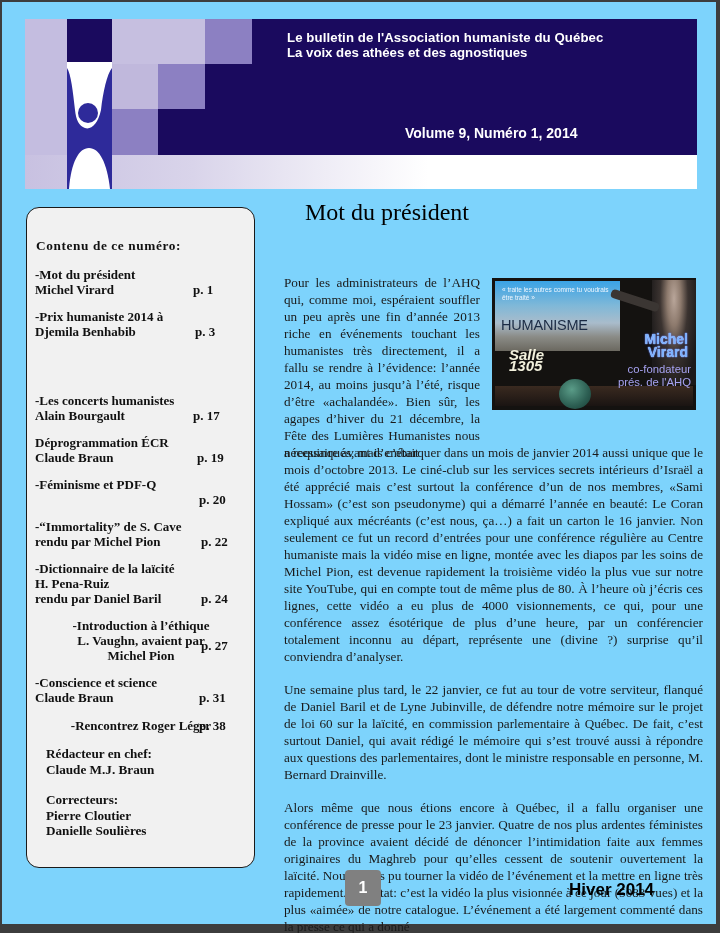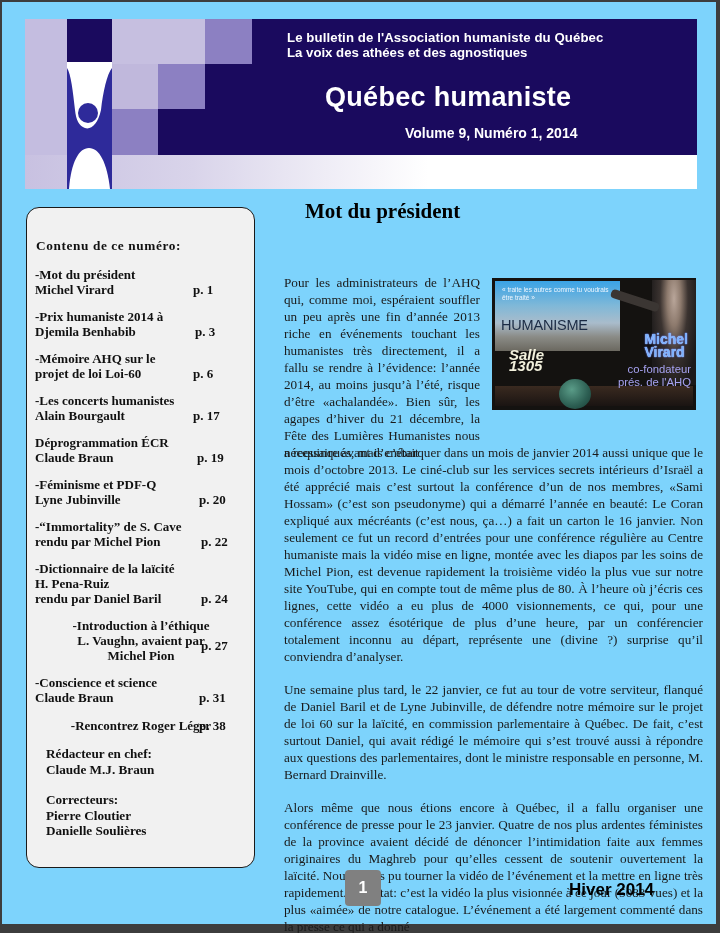--- a/index.html
+++ b/index.html
@@ -59,42 +59,42 @@
     position: absolute; left: 9px; top: 30px; font-size: 13.3px; font-weight: bold;
     letter-spacing: 0.6px; color: #111;
   }
   .toc-item { position: absolute; left: 8px; width: 212px; font-size: 13px; font-weight: bold; color: #111; line-height: 15px; }
   .toc-line { display: block; white-space: nowrap; }
   .toc-page { position: absolute; white-space: nowrap; }
   .toc-credit { position: absolute; left: 19px; font-size: 13.2px; font-weight: bold; color: #111; line-height: 15.5px; }
 
   
   .art-title {
-    position: absolute; left: 303px; top: 197px; font-size: 21px; font-weight: bold; color: #000;
+    position: absolute; left: 303px; top: 197px; font-size: 24px; font-weight: normal; color: #000;
     white-space: nowrap;
   }
   .photo {
     position: absolute; left: 490px; top: 276px; width: 204px; height: 132px;
     background: #141210; overflow: hidden;
   }
   .screen {
     position: absolute; left: 3px; top: 3px; width: 125px; height: 70px;
     background: linear-gradient(to bottom, #3aa3e6 0%, #7fb8d8 35%, #a9bccb 60%, #8a8b86 80%, #6b6860 100%);
   }
   .scr-quote { position: absolute; left: 7px; top: 5px; width: 118px; font-family: "Liberation Sans", sans-serif; font-size: 6.5px; color: #eef6ff; line-height: 8px; }
   .scr-hum { position: absolute; left: 6px; top: 36px; font-family: "Liberation Sans", sans-serif; font-size: 14.5px; color: #1b2b44; letter-spacing: -0.2px; }
   .scr-salle { position: absolute; left: 14px; top: 68px; font-family: "Liberation Sans", sans-serif; font-style: italic; font-size: 15px; color: #f2f0dc; line-height: 11px; font-weight: bold; }
   .ph-person {
     position: absolute; left: 160px; top: 2px; width: 44px; height: 105px;
     background: radial-gradient(ellipse at 50% 18%, #b9a69a 0%, #8d7a6d 22%, #3b3330 45%, #1c1a1a 80%);
   }
   .ph-arm { position: absolute; left: 118px; top: 18px; width: 50px; height: 9px; background: #3b3633; transform: rotate(18deg); border-radius: 4px; }
   .ph-globe { position: absolute; left: 67px; top: 101px; width: 32px; height: 30px; border-radius: 50%; background: radial-gradient(circle at 40% 35%, #5a9c88 0%, #2c5e52 60%, #173b33 100%); }
   .ph-table { position: absolute; left: 3px; top: 108px; width: 198px; height: 20px; background: linear-gradient(to bottom, #3a2a20, #1a1412); }
-  .ph-name { position: absolute; right: 8px; top: 55px; font-family: "Liberation Sans", sans-serif; font-weight: bold; font-size: 14px; line-height: 13px; color: #7ab0ff; text-shadow: 0 0 1px #fff, 0 0 2px #3050ff; }
+  .ph-name { position: absolute; right: 8px; top: 55px; text-align: right; font-family: "Liberation Sans", sans-serif; font-weight: bold; font-size: 14px; line-height: 13px; color: #7ab0ff; text-shadow: 0 0 1px #fff, 0 0 2px #3050ff; }
   .ph-role { position: absolute; right: 5px; top: 85px; text-align: right; font-family: "Liberation Sans", sans-serif; font-size: 11.3px; line-height: 13px; color: #a6a2f0; }
 
   .body-text { font-size: 13.2px; color: #1a1a1a; line-height: 17px; text-align: justify; font-family: Liberation Serif, serif; }
   .col-narrow { position: absolute; left: 282px; top: 272px; width: 196px; }
   .col-wide { position: absolute; left: 282px; top: 442px; width: 419px; }
   .para { margin: 0; }
   .para + .para { margin-top: 16px; }
 
   
   .page-num {
@@ -128,55 +128,48 @@
       <div class="logo-top"></div>
       <svg width="45" height="127" viewBox="0 0 45 127" style="position:absolute; left:0; top:43px;">
         <path d="M0,0 L45,0 L45,6 C40,12 36,30 34,48 C31,62 24,68 18,66 C12,64 9,58 8,48 C6,30 4,12 0,6 Z" fill="#ffffff"></path>
         <circle cx="21" cy="51" r="10" fill="#2e2a9a"></circle>
         <path d="M2,127 C4,100 12,86 22,86 C32,86 40,100 43,127 Z" fill="#ffffff"></path>
       </svg>
     </div>
 
     <div class="hdr-line1">Le bulletin de l'Association humaniste du Québec</div>
     <div class="hdr-line2">La voix des athées et des agnostiques</div>
-    <div class="hdr-title">Québec humaniste</div>
     <div class="hdr-vol">Volume 9, Numéro 1, 2014</div>
   </div>
 
   <div class="toc">
     <div class="toc-title">Contenu de ce numéro:</div>
 
     <div class="toc-item" style="top:59px;">
       <span class="toc-line">-Mot du président</span>
       <span class="toc-line">Michel Virard</span>
       <span class="toc-page" style="left:158px; top:15px;">p. 1</span>
     </div>
     <div class="toc-item" style="top:101px;">
       <span class="toc-line">-Prix humaniste 2014 à</span>
       <span class="toc-line">Djemila Benhabib</span>
       <span class="toc-page" style="left:160px; top:15px;">p. 3</span>
     </div>
-    <div class="toc-item" style="top:143px;">
-      <span class="toc-line">-Mémoire AHQ sur le</span>
-      <span class="toc-line">projet de loi Loi-60</span>
-      <span class="toc-page" style="left:158px; top:15px;">p. 6</span>
-    </div>
     <div class="toc-item" style="top:185px;">
       <span class="toc-line">-Les concerts humanistes</span>
       <span class="toc-line">Alain Bourgault</span>
       <span class="toc-page" style="left:158px; top:15px;">p. 17</span>
     </div>
     <div class="toc-item" style="top:227px;">
       <span class="toc-line">Déprogrammation ÉCR</span>
       <span class="toc-line">Claude Braun</span>
       <span class="toc-page" style="left:162px; top:15px;">p. 19</span>
     </div>
     <div class="toc-item" style="top:269px;">
       <span class="toc-line">-Féminisme et PDF-Q</span>
-      <span class="toc-line">Lyne Jubinville</span>
       <span class="toc-page" style="left:164px; top:15px;">p. 20</span>
     </div>
     <div class="toc-item" style="top:311px;">
       <span class="toc-line">-“Immortality” de S. Cave</span>
       <span class="toc-line">rendu par Michel Pion</span>
       <span class="toc-page" style="left:166px; top:15px;">p. 22</span>
     </div>
     <div class="toc-item" style="top:353px;">
       <span class="toc-line">-Dictionnaire de la laïcité</span>
       <span class="toc-line">H. Pena-Ruiz</span>

